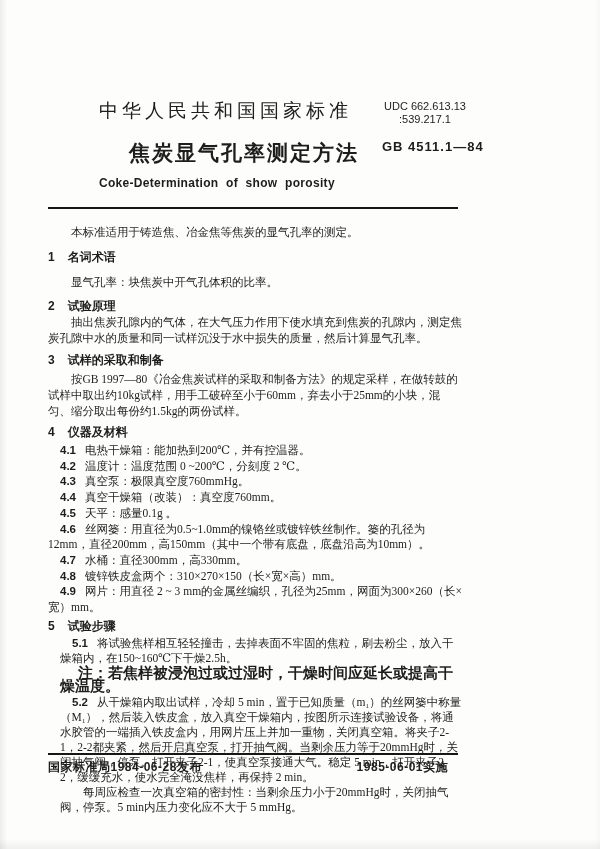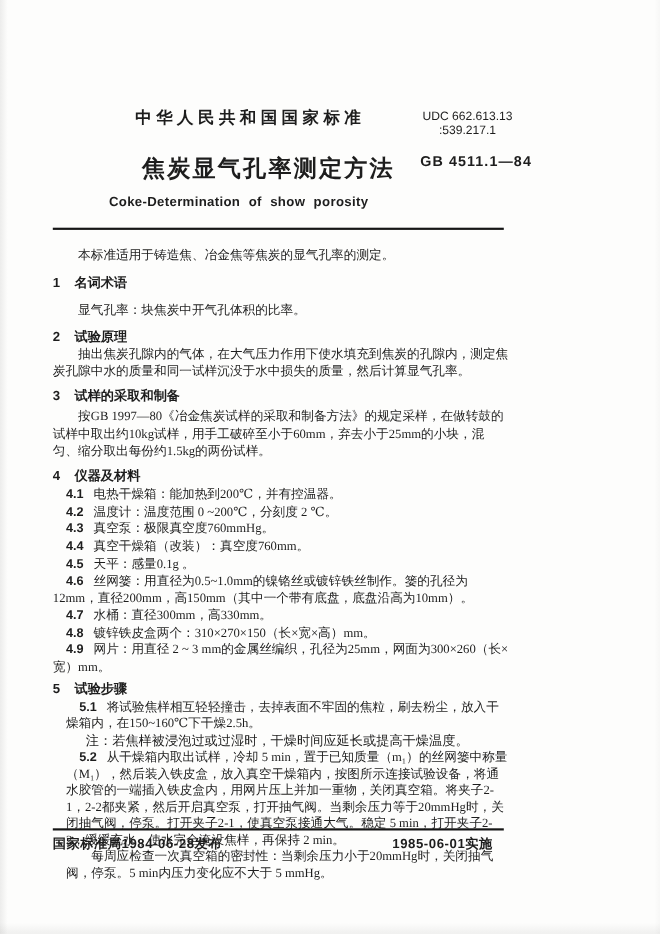--- a/index.html
+++ b/index.html
@@ -13,23 +13,23 @@
   }
   .scan-shade{
     position:absolute;inset:0;pointer-events:none;
     background:
       linear-gradient(to right, rgba(90,90,90,.10), rgba(0,0,0,0) 7px),
       linear-gradient(to top, rgba(120,120,120,.10), rgba(0,0,0,0) 10px),
       linear-gradient(to left, rgba(140,140,140,.05), rgba(0,0,0,0) 5px);
   }
   
   .std-body{
-    position:absolute;left:123px;top:98px;
+    position:absolute;left:99px;top:98px;
     font-family:"Liberation Sans","DejaVu Sans",sans-serif;
-    font-weight:bold;font-size:15px;letter-spacing:4px;white-space:nowrap;
+    font-weight:normal;font-size:19px;letter-spacing:4px;white-space:nowrap;
   }
   .udc{
     position:absolute;left:384px;top:100px;
     font-family:"Liberation Sans","DejaVu Sans",sans-serif;
     font-weight:normal;font-size:11px;line-height:12.5px;white-space:nowrap;
   }
   .udc .udc2{display:block;padding-left:15px;}
   .doc-title{
     position:absolute;left:129px;top:139px;
     font-family:"Liberation Sans","DejaVu Sans",sans-serif;
@@ -66,21 +66,21 @@
   p.h2{margin-top:8px;}
   p.h3{margin-top:6px;} p.body3{margin-top:3px;}
   p.h4{margin-top:5px;}
   .items{margin-top:3px;line-height:15.7px;}
   p.item{text-indent:12px;}
   p.item .no{font-weight:bold;font-family:"Liberation Sans","DejaVu Sans",sans-serif;margin-right:9px;}
   p.h5{margin-top:2px;}
   .steps{line-height:15px;margin-left:12px;}
   p.step{text-indent:12px;margin-top:2px;}
   p.step .no{font-weight:bold;font-family:"Liberation Sans","DejaVu Sans",sans-serif;margin-right:9px;}
-  p.note{font-size:12px;line-height:13px;text-indent:18px;margin-top:1px;}
+  p.note{font-size:15px;line-height:13px;text-indent:18px;margin-top:1px;font-weight:bold;}
   p.weekly{text-indent:23px;}
   
   .rule-bottom{
     position:absolute;left:48px;top:753px;width:410px;height:2px;
     background:#161616;
   }
   .footer{
     position:absolute;left:48px;top:759px;width:400px;
     display:flex;justify-content:space-between;
     font-family:"Liberation Sans","DejaVu Sans",sans-serif;

